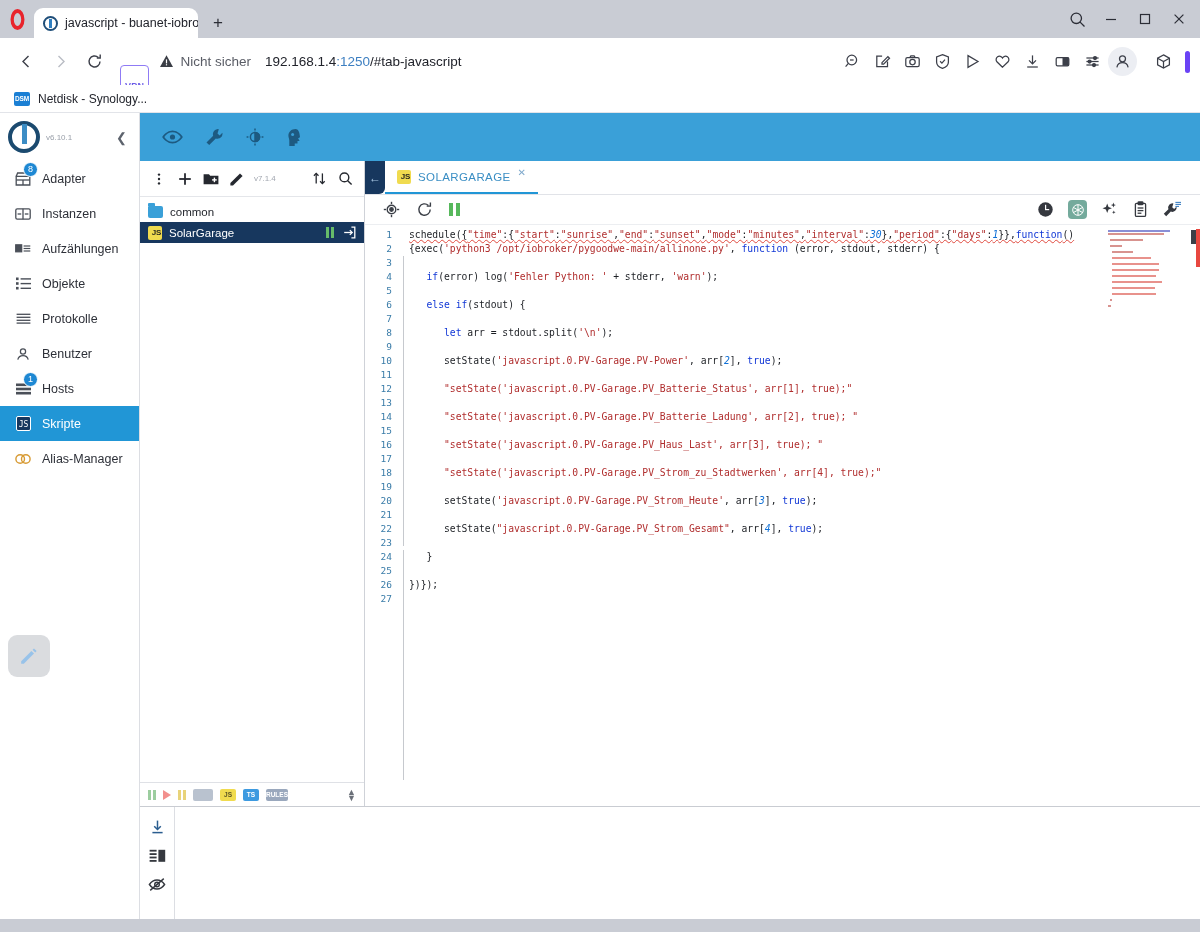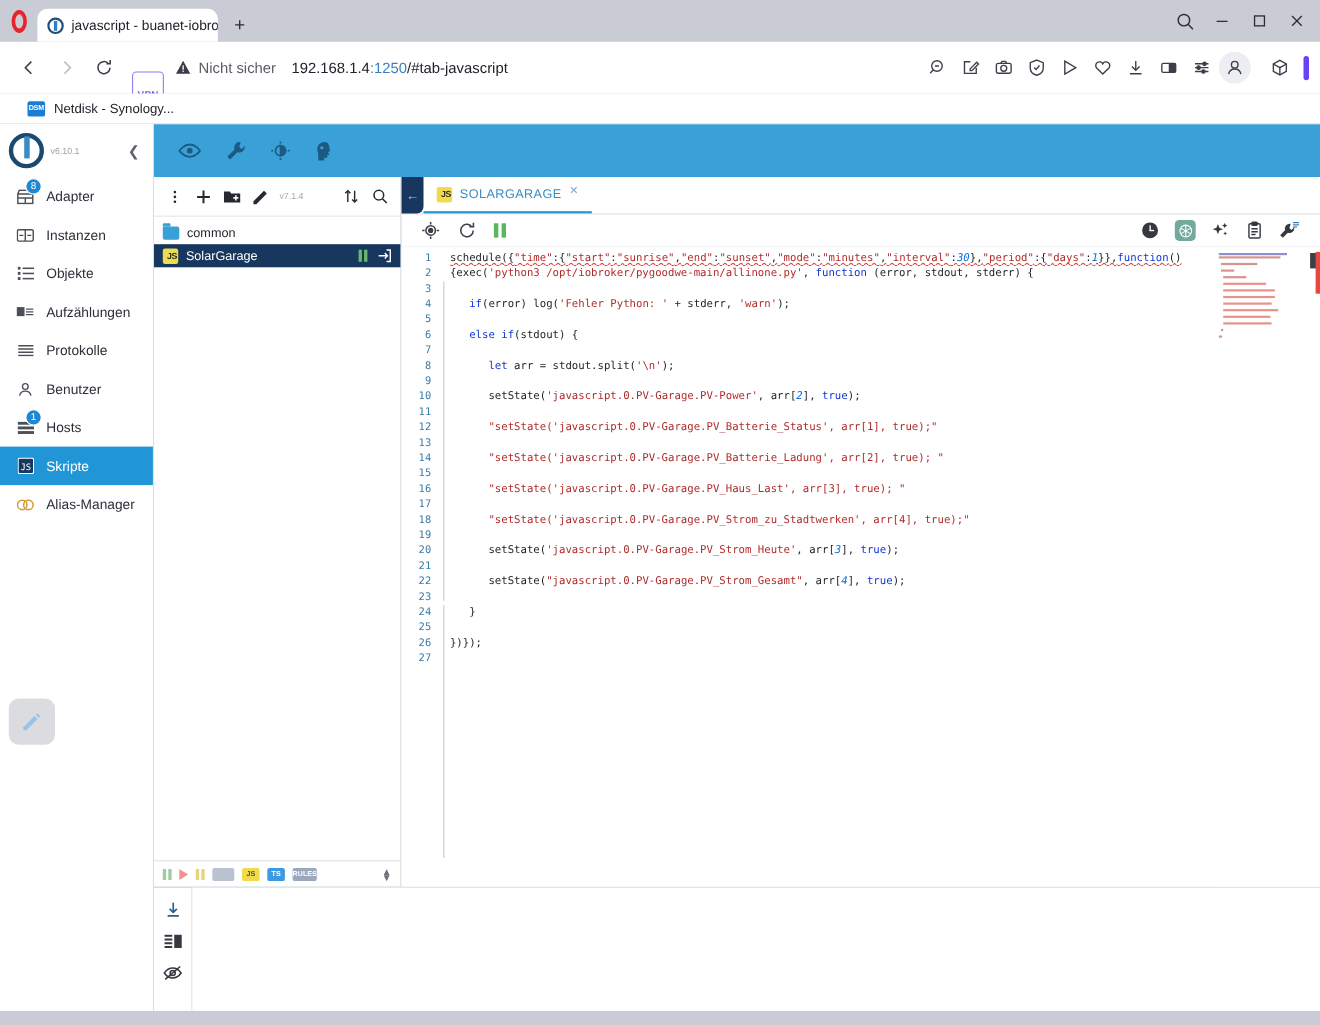--- a/index.html
+++ b/index.html
@@ -83,21 +83,21 @@
   .nav-right .navbtn { width: 29px; height: 29px; }
   .navbtn.active-chip { background: #eceef3; }
   .nav-sep { width: 10px; }
   .purple-bar {
     width: 5px; height: 22px; border-radius: 3px; background: #6a42f5;
     margin-left: 6px;
   }
 
   .bookmarkbar {
     position: absolute; left: 0; top: 85px; width: 1200px; height: 28px;
-    background: #ffffff; display: flex; align-items: center; padding: 0 25px;
+    background: #ffffff; display: flex; align-items: center; padding: 0 14px;
     gap: 8px; border-bottom: 1px solid #e2e4e9;
   }
   .bm-ico {
     width: 16px; height: 14px; background: #1a7fd4; border-radius: 2px;
     color: #fff; font-size: 6.5px; font-weight: bold;
     display: flex; align-items: center; justify-content: center;
     letter-spacing: -.2px;
   }
   .bm-label { font-size: 12px; color: #23252d; }
 
@@ -458,42 +458,42 @@
               <line x1="8" y1="0.8" x2="8" y2="11.2"></line>
               <line x1="2.6" y1="6" x2="6.2" y2="6"></line>
               <line x1="9.8" y1="6" x2="13.4" y2="6"></line>
             </svg>
         </span>
         <span>Instanzen</span>
       </div>
 
       <div class="sb-item">
         <span class="sb-ico">
+          <svg width="16" height="11" viewBox="0 0 16 11" fill="none" stroke="currentColor" stroke-width="1.2">
+              <rect x="0.7" y="1.8" width="6" height="7" fill="currentColor"></rect>
+              <line x1="8.6" y1="3" x2="15.3" y2="3"></line>
+              <line x1="8.6" y1="5.5" x2="15.3" y2="5.5"></line>
+              <line x1="8.6" y1="8" x2="15.3" y2="8"></line>
+            </svg>
+        </span>
+        <span>Aufzählungen</span>
+      </div>
+
+      <div class="sb-item">
+        <span class="sb-ico">
           <svg width="15" height="13" viewBox="0 0 15 13" fill="currentColor">
               <rect x="0" y="0.5" width="2.6" height="2.6"></rect>
               <rect x="4.6" y="1.2" width="10.4" height="1.4"></rect>
               <rect x="0" y="5.2" width="2.6" height="2.6"></rect>
               <rect x="4.6" y="5.9" width="10.4" height="1.4"></rect>
               <rect x="0" y="9.9" width="2.6" height="2.6"></rect>
               <rect x="4.6" y="10.6" width="10.4" height="1.4"></rect>
             </svg>
         </span>
         <span>Objekte</span>
-      </div>
-
-      <div class="sb-item">
-        <span class="sb-ico">
-          <svg width="16" height="11" viewBox="0 0 16 11" fill="none" stroke="currentColor" stroke-width="1.2">
-              <rect x="0.7" y="1.8" width="6" height="7" fill="currentColor"></rect>
-              <line x1="8.6" y1="3" x2="15.3" y2="3"></line>
-              <line x1="8.6" y1="5.5" x2="15.3" y2="5.5"></line>
-              <line x1="8.6" y1="8" x2="15.3" y2="8"></line>
-            </svg>
-        </span>
-        <span>Aufzählungen</span>
       </div>
 
       <div class="sb-item">
         <span class="sb-ico">
           <svg width="15" height="11" viewBox="0 0 15 11" stroke="currentColor" stroke-width="1.3">
               <line x1="0.6" y1="1.3" x2="14.4" y2="1.3"></line>
               <line x1="0.6" y1="4.3" x2="14.4" y2="4.3"></line>
               <line x1="0.6" y1="7.3" x2="14.4" y2="7.3"></line>
               <line x1="0.6" y1="10.1" x2="14.4" y2="10.1"></line>
             </svg>

